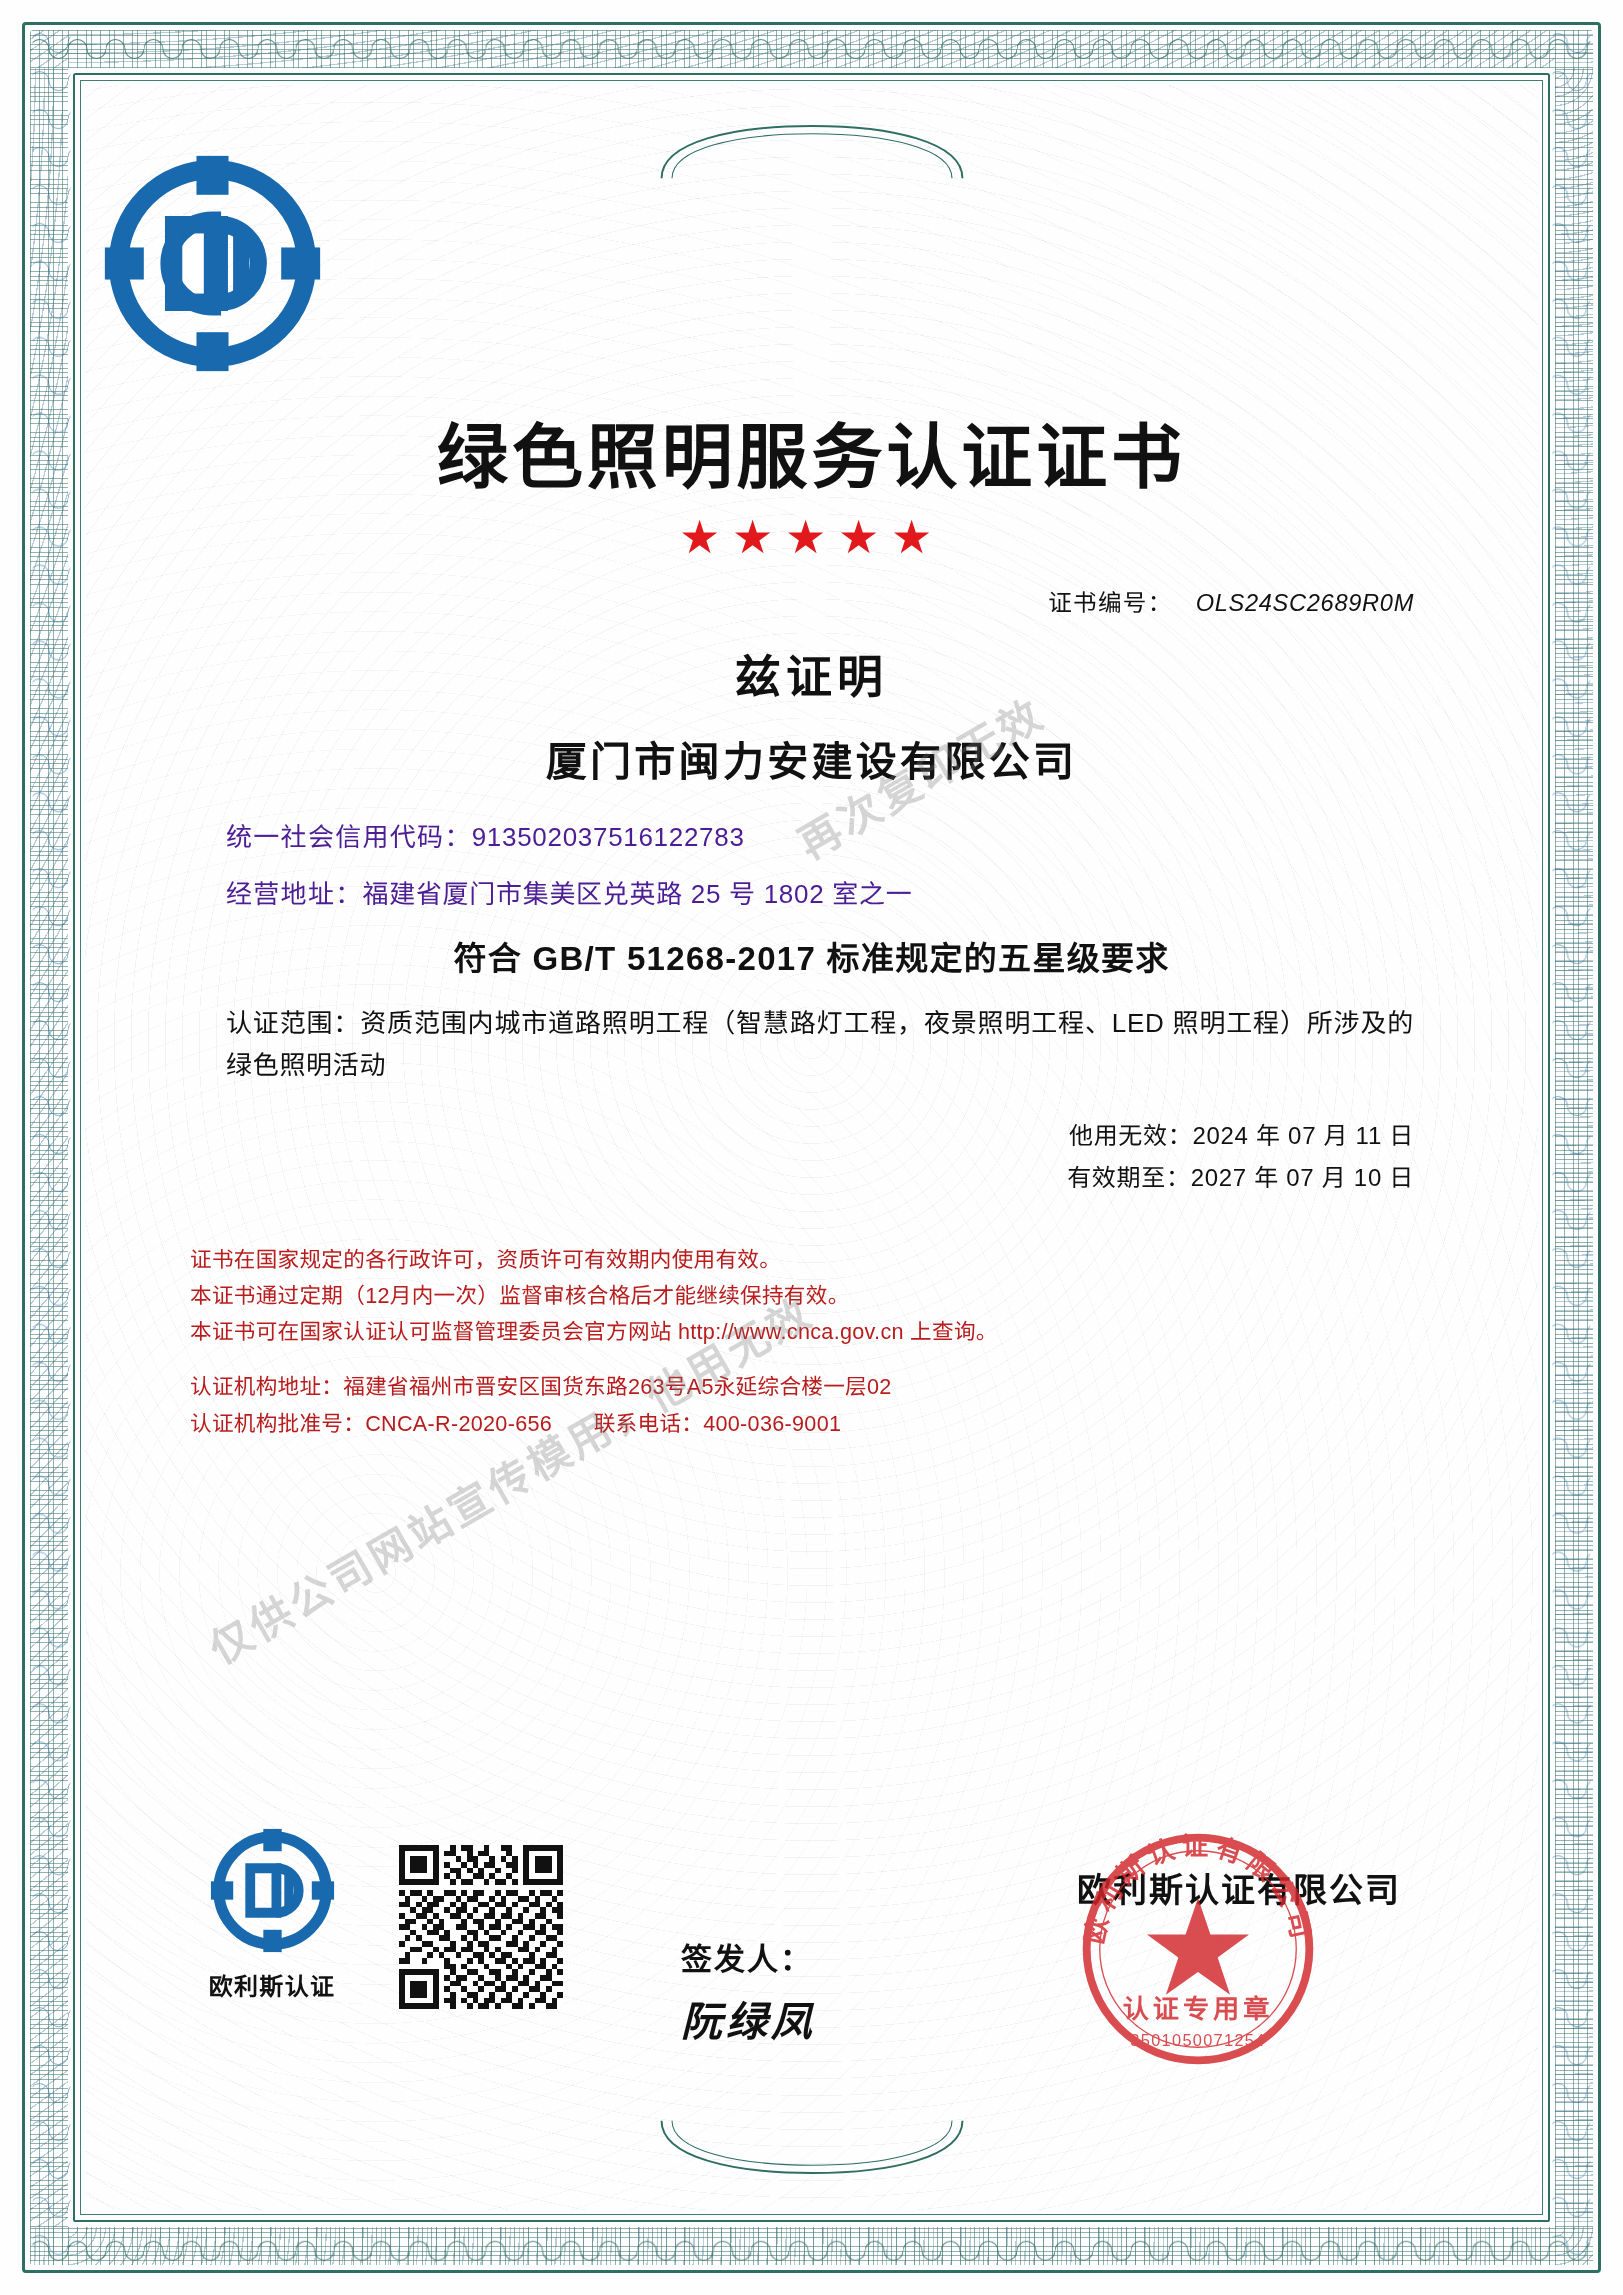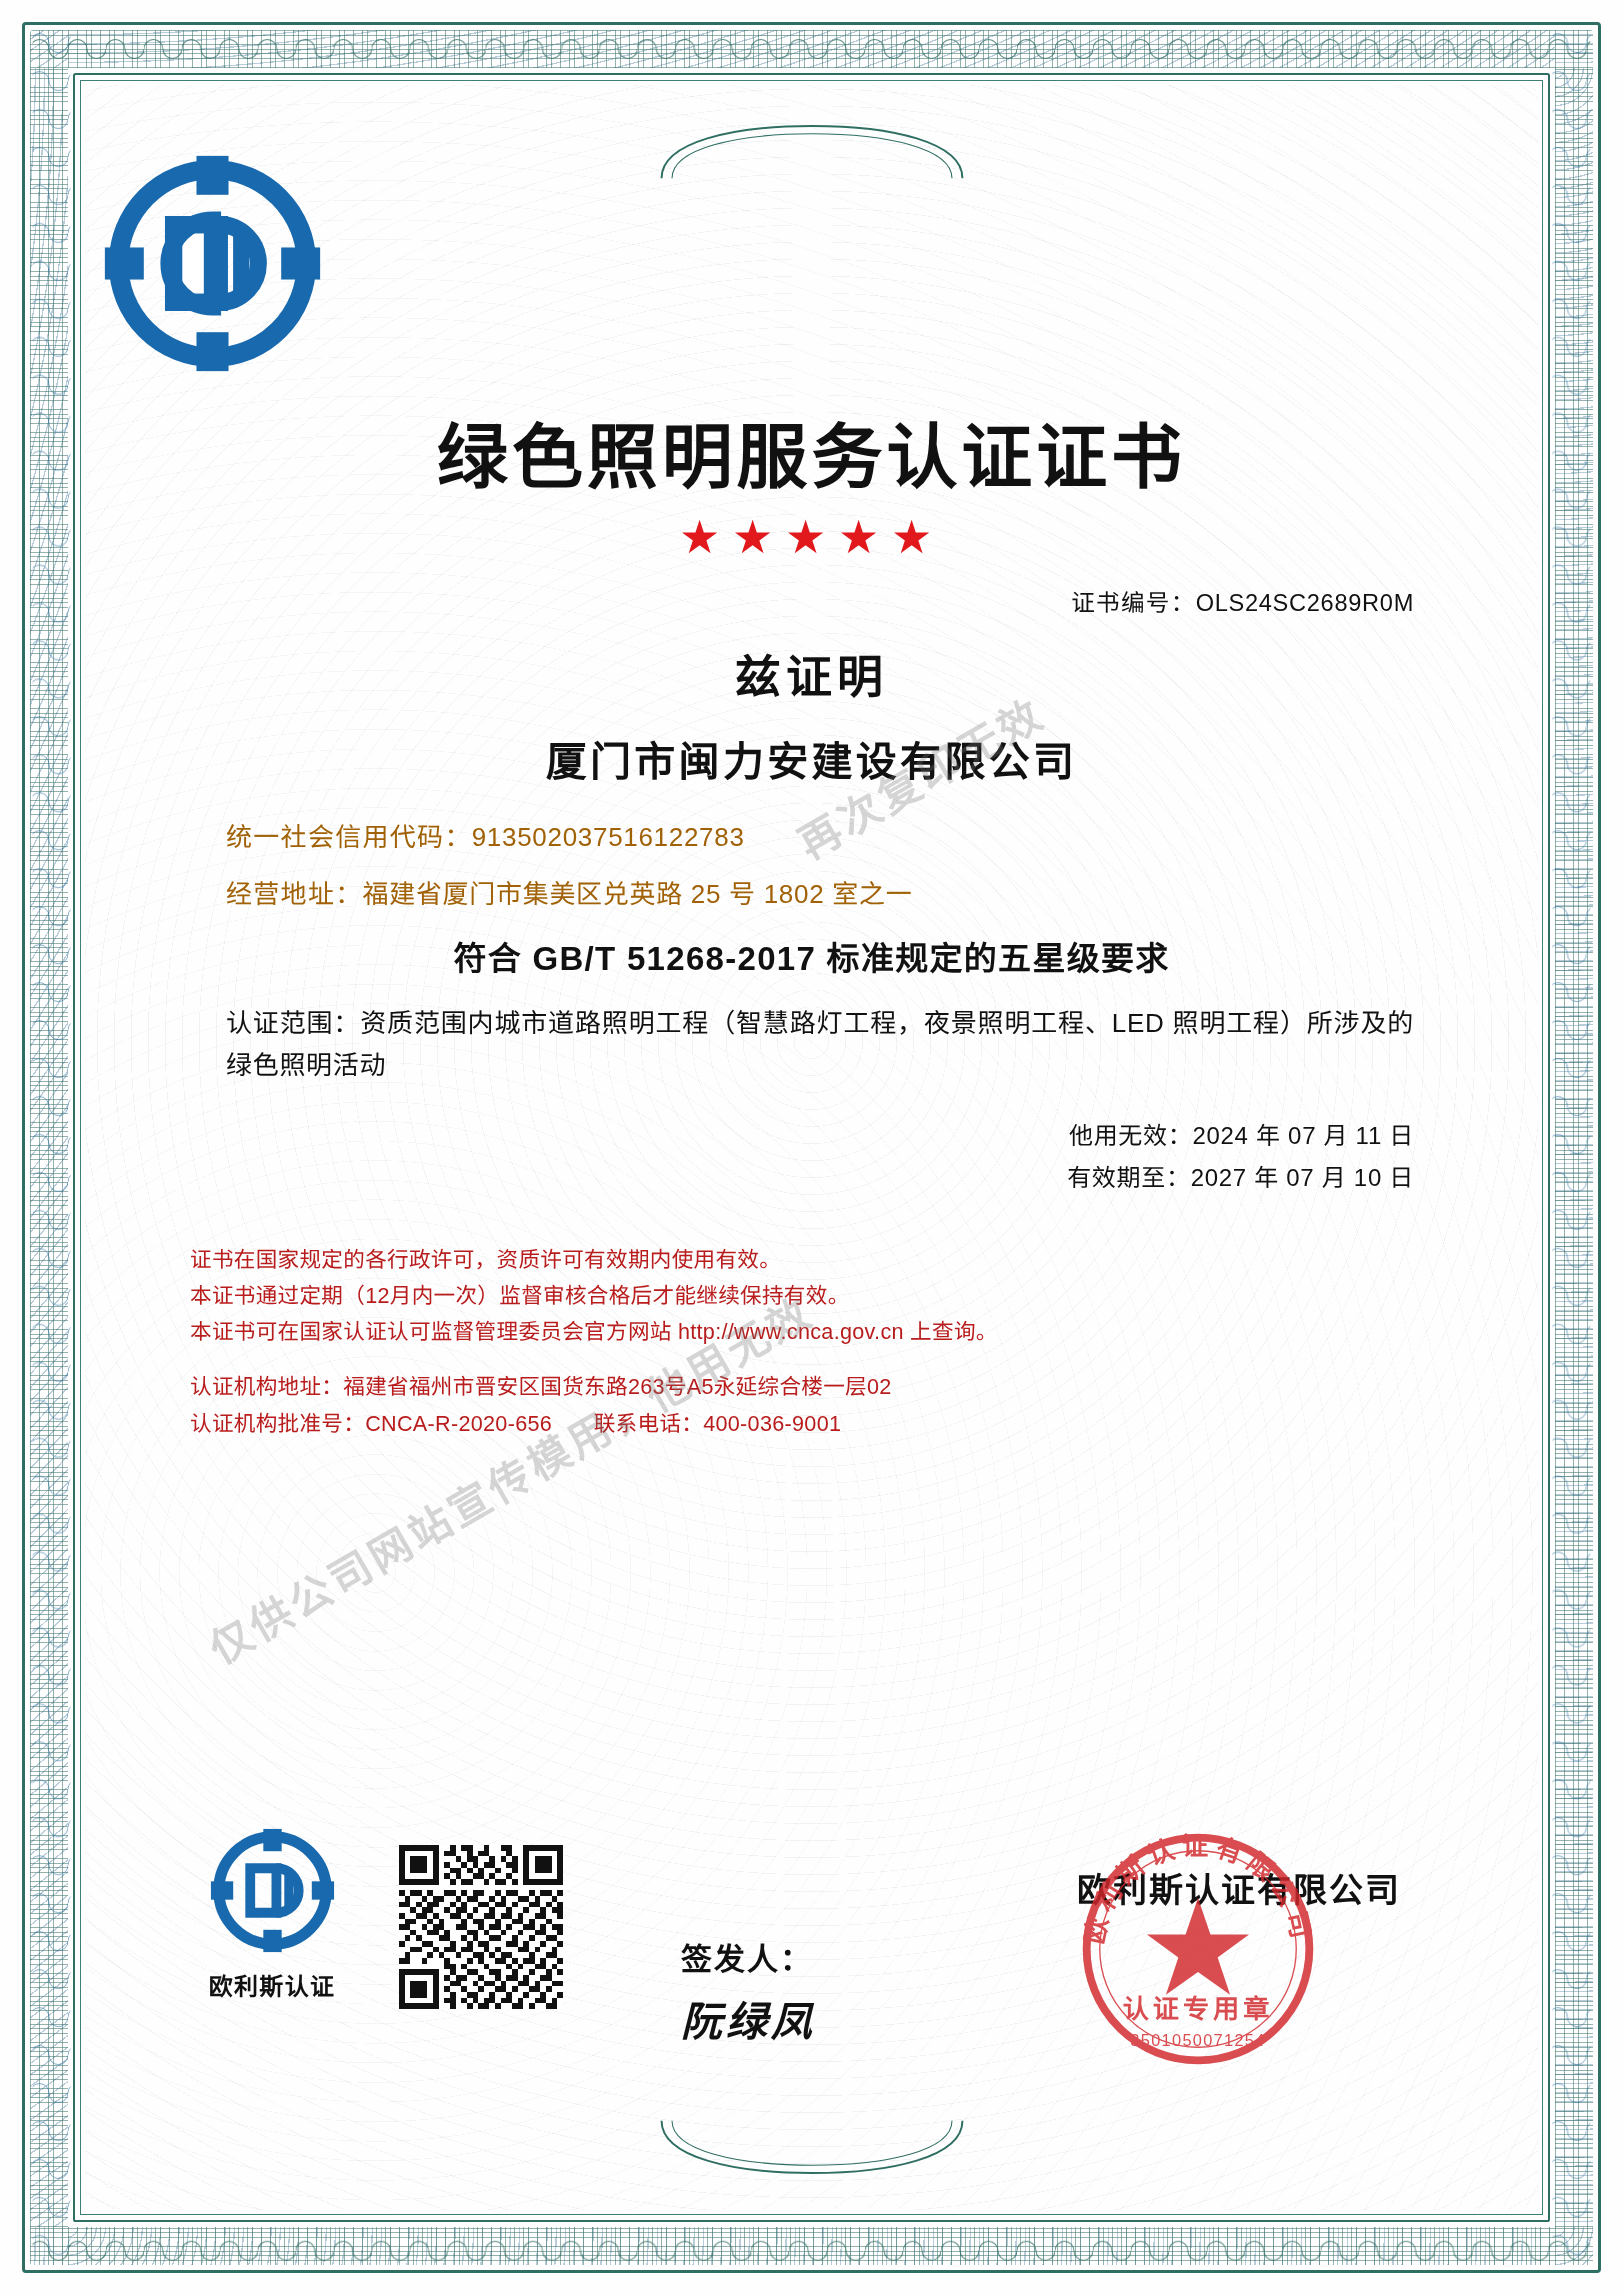--- a/index.html
+++ b/index.html
@@ -109,21 +109,21 @@
   }
 
   .cert-no-row {
     text-align: right;
     margin-top: 23.6px;
     padding-right: 111px;
     font-size: 23.6px;
     color: #111;
   }
   .cert-no-label { letter-spacing: 1.3px; }
-  .cert-no-value { letter-spacing: 0.7px; margin-left: 0; }
+  .cert-no-value { letter-spacing: 0.7px; margin-left: 23px; font-style: italic; }
 
   .hereby {
     text-align: center;
     font-size: 46px;
     font-weight: bold;
     letter-spacing: 5.2px;
     margin-top: 22px;
     color: #111;
   }
 
@@ -138,21 +138,21 @@
 
   .field-list {
     margin-top: 29px;
     padding-left: 128px;
     padding-right: 98px;
   }
   .field-row {
     font-size: 26px;
     line-height: 1.55;
     margin-bottom: 17px;
-    color: #a16207;
+    color: #4c1d95;
     letter-spacing: 0.7px;
   }
   .field-label { letter-spacing: 1.3px; }
   .field-value { letter-spacing: 0.7px; }
 
   .standard-line {
     text-align: center;
     font-size: 33px;
     font-weight: bold;
     letter-spacing: 1.3px;

